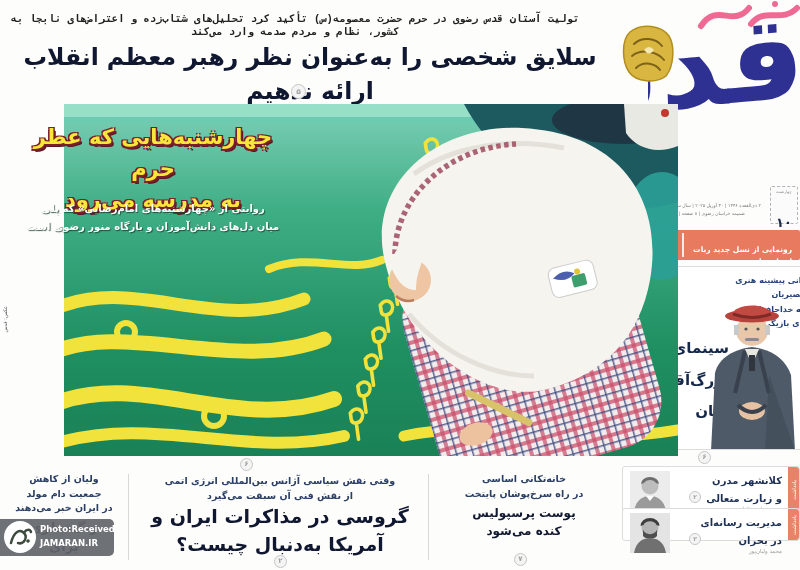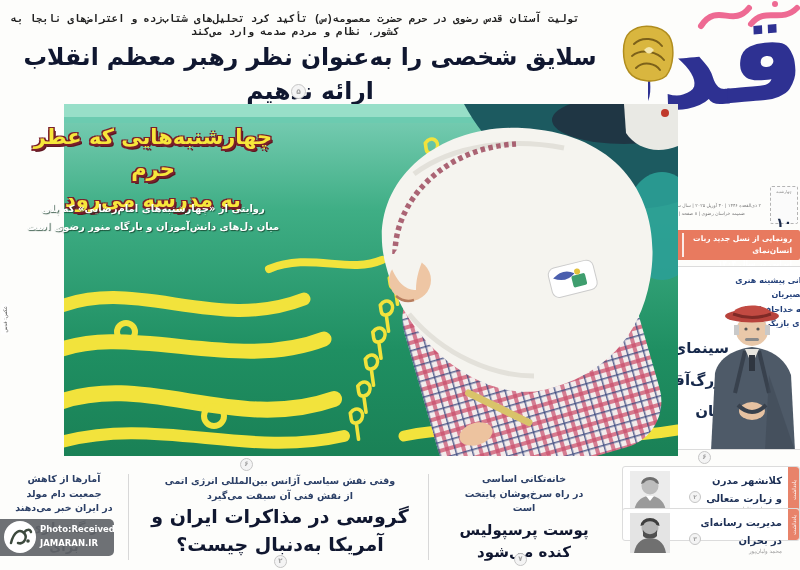--- a/index.html
+++ b/index.html
@@ -58,21 +58,21 @@
   <div class="abs" style="left:770px;top:186px;width:28px;height:38px;border:1px dashed #b4b4b4;border-radius:2px;
               background:#fbfbfb;text-align:center;box-sizing:border-box;">
     <div style="font-size:4px;color:#8a8a8a;margin-top:2px;">چهارشنبه</div>
     <div style="font-size:13px;font-weight:900;color:#1b2a4a;line-height:1.2;margin-top:21px;">۱۰</div>
     <div style="font-size:4px;color:#8a8a8a;">اردیبهشت</div>
   </div>
 
   <div class="abs" style="left:622px;top:230px;width:178px;height:30px;background:#e87a5f;border-radius:2px;">
     <div style="position:absolute;left:4px;top:3px;width:62px;height:24px;
                 background:repeating-linear-gradient(90deg,rgba(255,255,255,.85) 0 2px,transparent 2px 8px);"></div>
-    <div style="position:absolute;right:8px;top:3px;width:106px;font-size:7.5px;font-weight:700;color:#fff;
+    <div style="position:absolute;right:8px;top:14px;width:106px;font-size:7.5px;font-weight:700;color:#fff;
                 text-align:right;line-height:1.65;">
       <div>رونمایی از نسل جدید ربات انسان‌نمای</div>
       <div>ایرانی در سال ۱۴۰۴</div>
     </div>
   </div>
 
   <div class="card" style="left:622px;top:266px;width:210px;height:184px;overflow:hidden;padding-left:21px;">
     <div style="position:absolute;right:8px;top:7px;width:96px;font-size:8px;font-weight:700;color:#23407a;
                 line-height:1.8;text-align:right;">
       <div>بازخوانی پیشینه هنری</div>
@@ -232,44 +232,43 @@
   </div>
   <div class="badge" style="left:240px;top:458px;width:11px;height:11px;line-height:11px;font-size:7px;">۶</div>
 
   <div class="hairline-v" style="left:128px;top:474px;height:86px;"></div>
   <div class="hairline-v" style="left:428px;top:474px;height:86px;"></div>
 
   <div class="abs" style="left:436px;top:472px;width:176px;">
     <div class="kicker-sm">
       <div>خانه‌تکانی اساسی</div>
       <div>در راه سرخ‌پوشان پایتخت</div>
-      <div>است</div>
-    </div>
-    <div class="title-bold" style="font-size:15px;margin-top:4px;">
+    </div>
+    <div class="title-bold" style="font-size:12px;margin-top:4px;">
       <div>پوست پرسپولیس</div>
       <div>کنده می‌شود</div>
     </div>
   </div>
   <div class="badge" style="left:514px;top:553px;width:11px;height:11px;line-height:11px;font-size:7px;">۷</div>
 
   <div class="abs" style="left:138px;top:474px;width:284px;">
     <div class="kicker-sm">
       <div>وقتی نقش سیاسی آژانس بین‌المللی انرژی اتمی</div>
       <div>از نقش فنی آن سبقت می‌گیرد</div>
     </div>
     <div class="title-bold" style="font-size:19px;">
       <div>گروسی در مذاکرات ایران و</div>
       <div>آمریکا به‌دنبال چیست؟</div>
     </div>
   </div>
   <div class="badge" style="left:274px;top:555px;width:11px;height:11px;line-height:11px;font-size:7px;">۲</div>
 
   <div class="abs" style="left:4px;top:472px;width:120px;">
     <div class="kicker-sm">
-      <div>آمارها از کاهش</div>
+      <div>ولیان از کاهش</div>
       <div>جمعیت دام مولد</div>
       <div>در ایران خبر می‌دهند</div>
     </div>
     <div class="title-bold" style="font-size:13px;margin-top:3px;">
       <div>زنگ‌خطری</div>
       <div>برای</div>
     </div>
   </div>
 
   <div class="abs" style="left:0;top:519px;width:114px;height:37px;background:rgba(99,102,106,.93);

